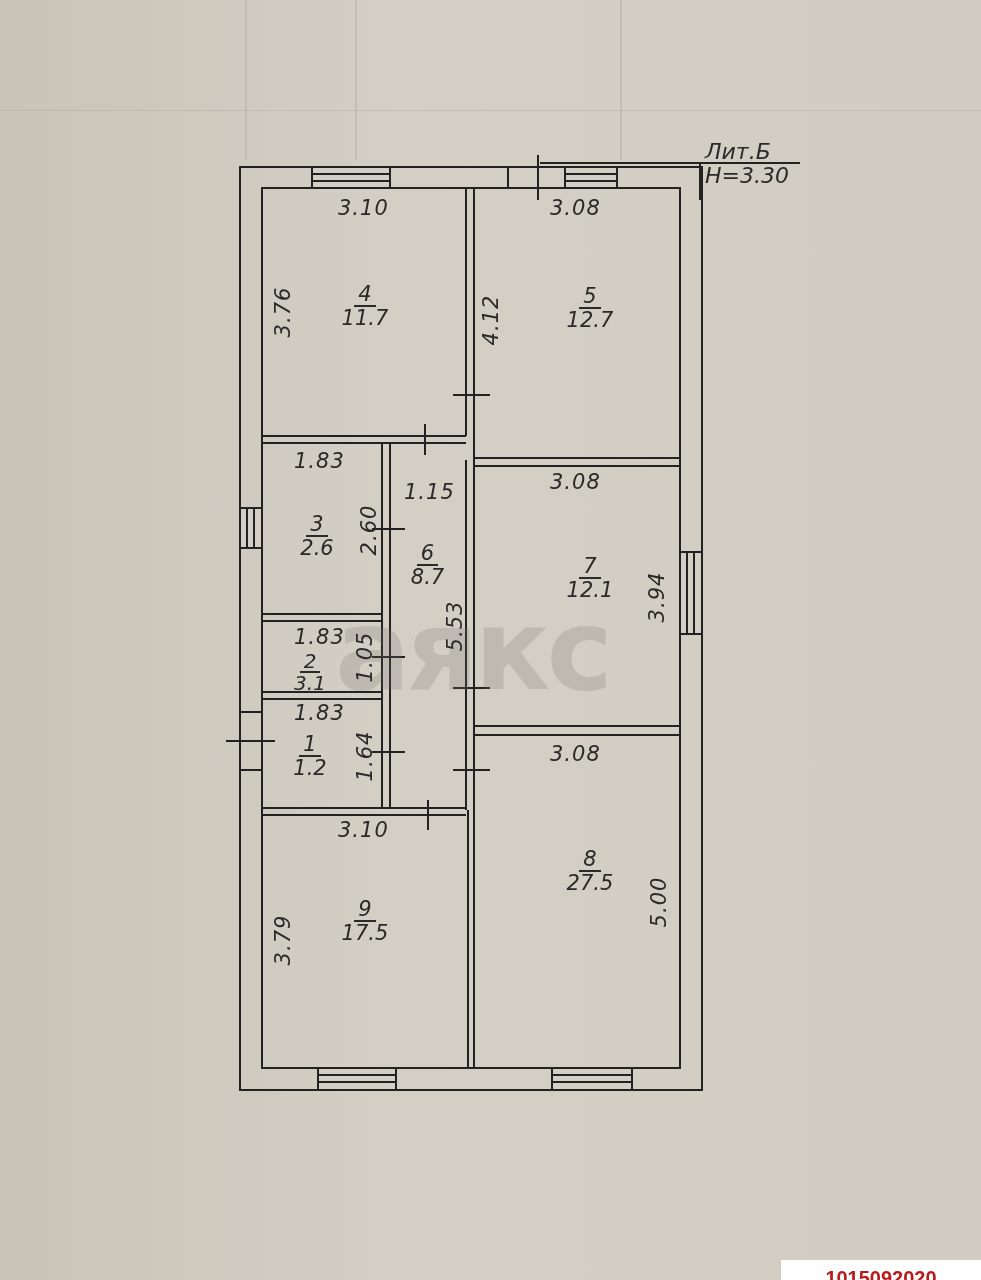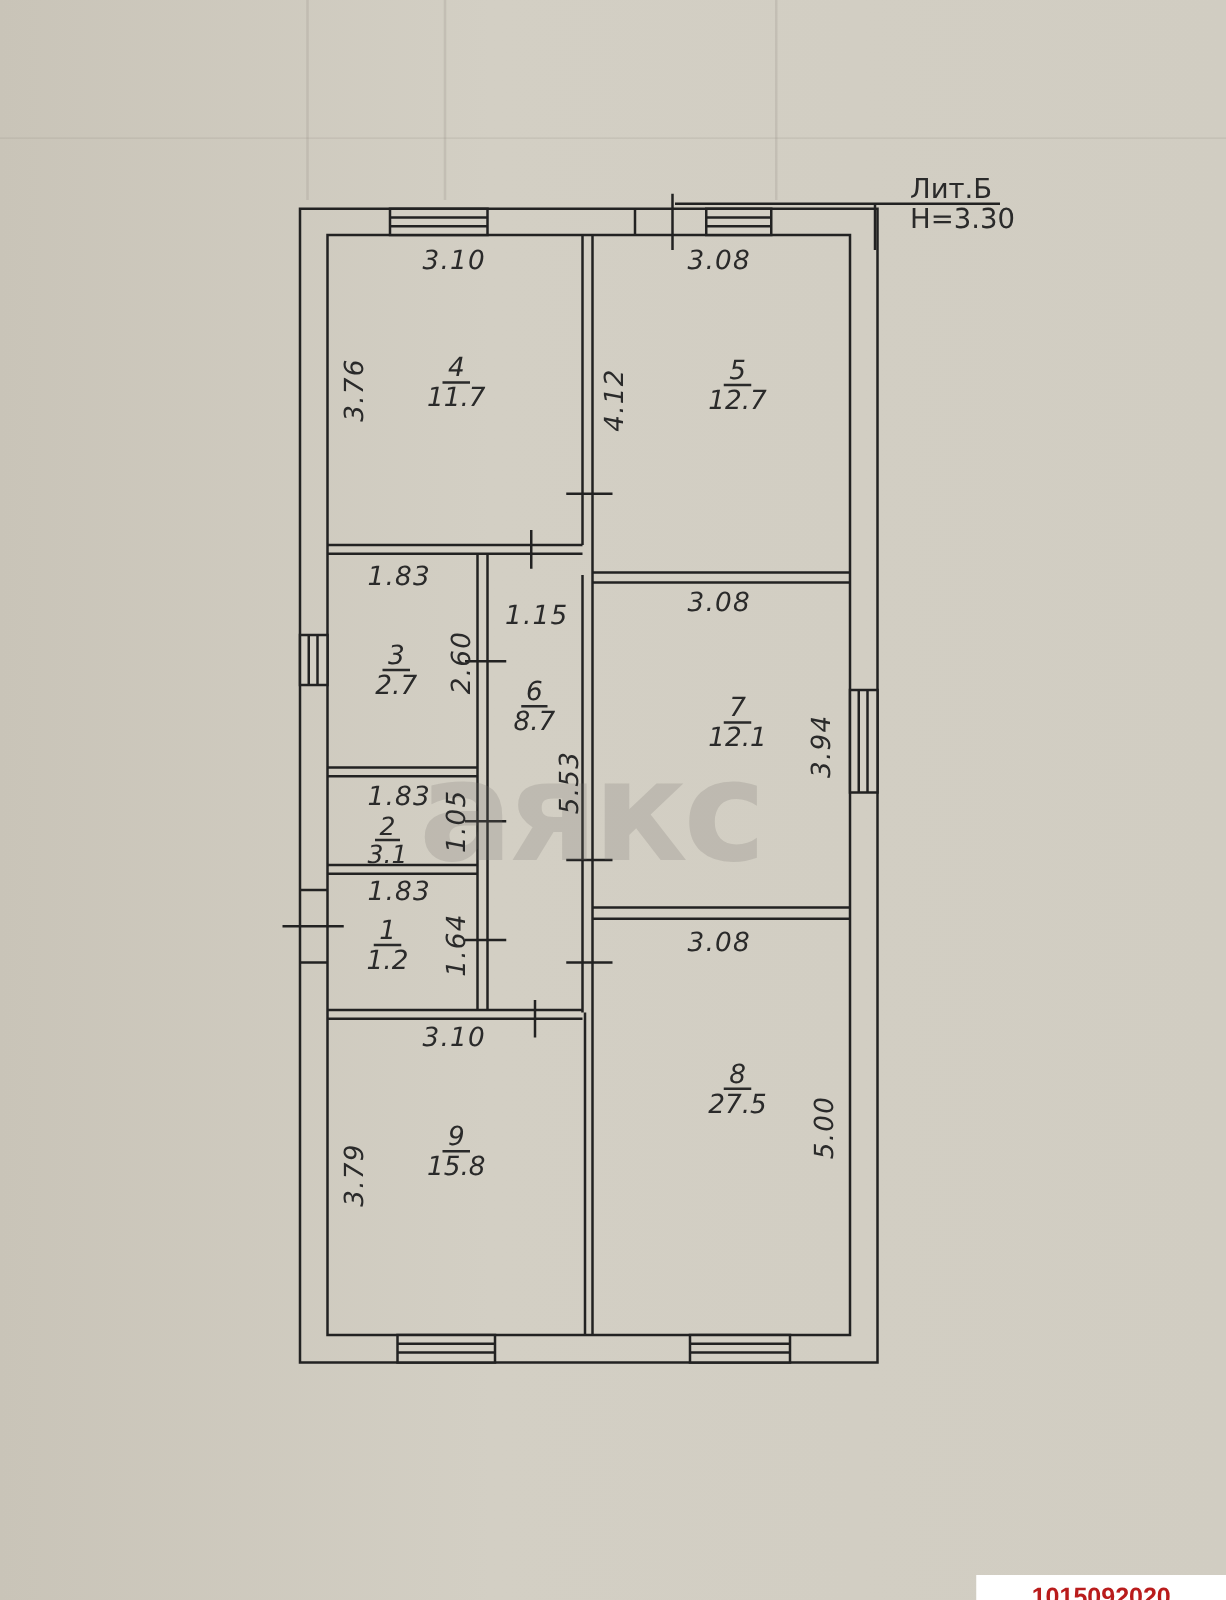--- a/index.html
+++ b/index.html
@@ -12,21 +12,21 @@
     position:absolute; left:0; top:0; width:981px; height:1280px;
     background:linear-gradient(90deg,#c9c4b8 0%,#d3cfc4 40%,#d1cdc2 100%);
   }
   .ghost-line { position:absolute; background:rgba(150,145,135,0.25); }
   svg.plan { position:absolute; left:0; top:0; }
   .lbl { position:absolute; font-size:21px; color:#2a2a2a; font-style:italic; white-space:nowrap; letter-spacing:1px; }
   .vert { transform:rotate(-90deg); transform-origin:center center; }
   .room { position:absolute; text-align:center; color:#2a2a2a; font-size:21px; font-style:italic; line-height:22px; }
   .room .num { display:block; border-bottom:2px solid #2a2a2a; padding:0 4px; margin:0 auto; width:max-content; }
   .room .area { display:block; }
-  .title { position:absolute; left:705px; top:140px; font-size:22px; color:#2a2a2a; line-height:24px;margin-left:23px; }
+  .title { position:absolute; left:705px; top:140px; font-size:22px; font-style:italic; color:#2a2a2a; line-height:24px; }
   .watermark {
     position:absolute; left:335px; top:585px; font-size:112px; font-weight:bold;
     color:rgba(120,115,110,0.22); letter-spacing:-4px; font-family:"DejaVu Sans", sans-serif;text-align:center;
   }
   .idbox {
     position:absolute; left:781px; top:1244px; width:200px; height:36px; background:#ffffff;
     color:#b91c1c; font-weight:bold; font-size:20px; text-align:center; line-height:36px;
     font-family:"Liberation Sans", sans-serif;
     margin-top:16px;
   }
@@ -132,21 +132,21 @@
 <div class="lbl vert" style="left:466px;top:308px">4.12</div>
 <div class="room" style="left:540px;top:285px;width:100px">
   <span class="num">5</span>
   <span class="area">12.7</span>
 </div>
 
 <div class="lbl" style="left:294px;top:449px">1.83</div>
 <div class="lbl vert" style="left:344px;top:518px">2.60</div>
 <div class="room" style="left:292px;top:513px;width:50px">
   <span class="num">3</span>
-  <span class="area">2.7</span>
+  <span class="area">2.6</span>
 </div>
 
 <div class="lbl" style="left:404px;top:480px">1.15</div>
 <div class="lbl vert" style="left:430px;top:614px">5.53</div>
 <div class="room" style="left:400px;top:542px;width:55px">
   <span class="num">6</span>
   <span class="area">8.7</span>
 </div>
 
 <div class="lbl" style="left:294px;top:625px">1.83</div>
@@ -174,16 +174,16 @@
 <div class="lbl vert" style="left:634px;top:890px">5.00</div>
 <div class="room" style="left:540px;top:848px;width:100px">
   <span class="num">8</span>
   <span class="area">27.5</span>
 </div>
 
 <div class="lbl" style="left:338px;top:818px">3.10</div>
 <div class="lbl vert" style="left:258px;top:928px">3.79</div>
 <div class="room" style="left:320px;top:898px;width:90px">
   <span class="num">9</span>
-  <span class="area">15.8</span>
+  <span class="area">17.5</span>
 </div>
 
 <div class="idbox">1015092020</div>
 
 </body></html>

